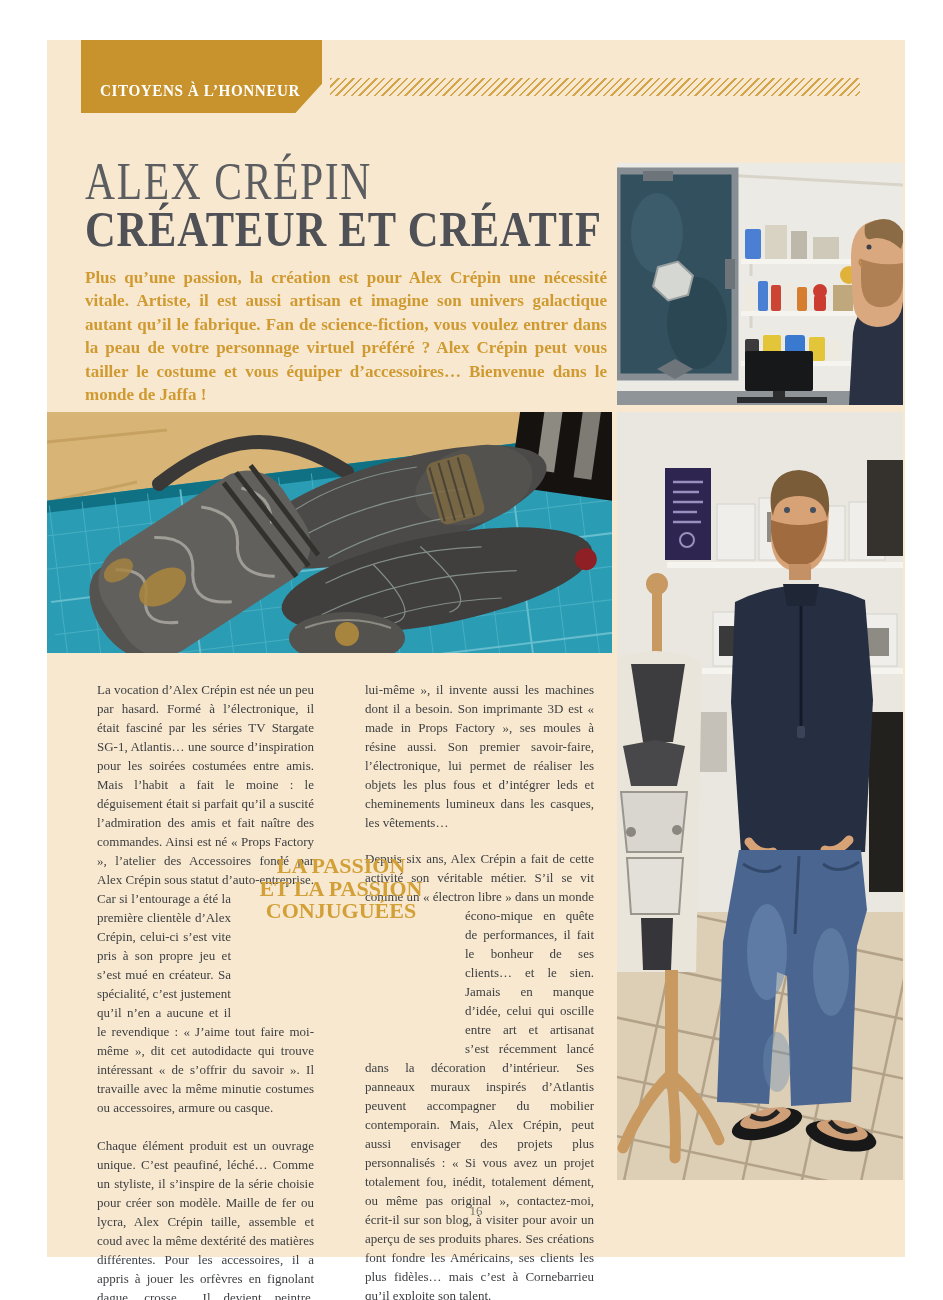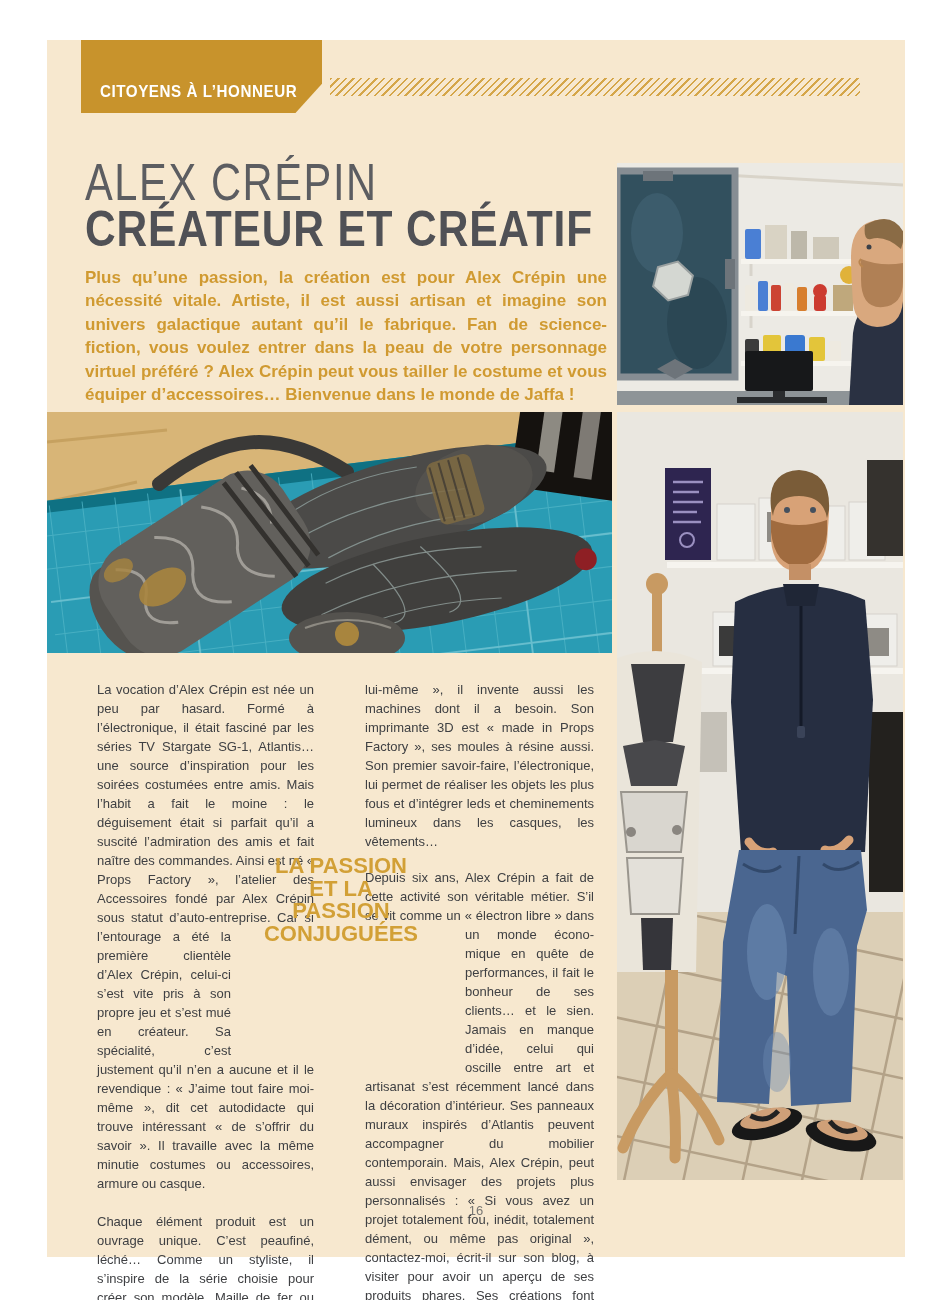--- a/index.html
+++ b/index.html
@@ -1,17 +1,17 @@
 <!DOCTYPE html>
 <html lang="fr"><head>
 <meta charset="utf-8">
 <style>
   html,body{margin:0;padding:0;background:#ffffff;}
   .page{position:relative;width:943px;height:1300px;background:#ffffff;overflow:hidden;
-        font-family:Liberation Sans, sans-serif;}
+        font-family:Liberation Serif, serif;}
   .canvas{position:absolute;left:47px;top:40px;width:858px;height:1217px;background:#f7e8cf;}
 
   
   .badge{position:absolute;left:34px;top:0;width:241px;height:73px;background:#c8932c;
          clip-path:polygon(0 0,100% 0,100% 60%,89% 100%,0 100%);
          display:flex;align-items:flex-end;padding:0 0 12px 19px;box-sizing:border-box;}
   .badge span{color:#ffffff;font-weight:bold;font-size:16.5px;letter-spacing:.6px;
               transform:scaleX(.92);transform-origin:left;white-space:nowrap;}
   .hatch{position:absolute;left:283px;top:38px;width:530px;height:18px;
          background:repeating-linear-gradient(135deg,#d5a649 0 1.7px,transparent 1.7px 5.4px);}

